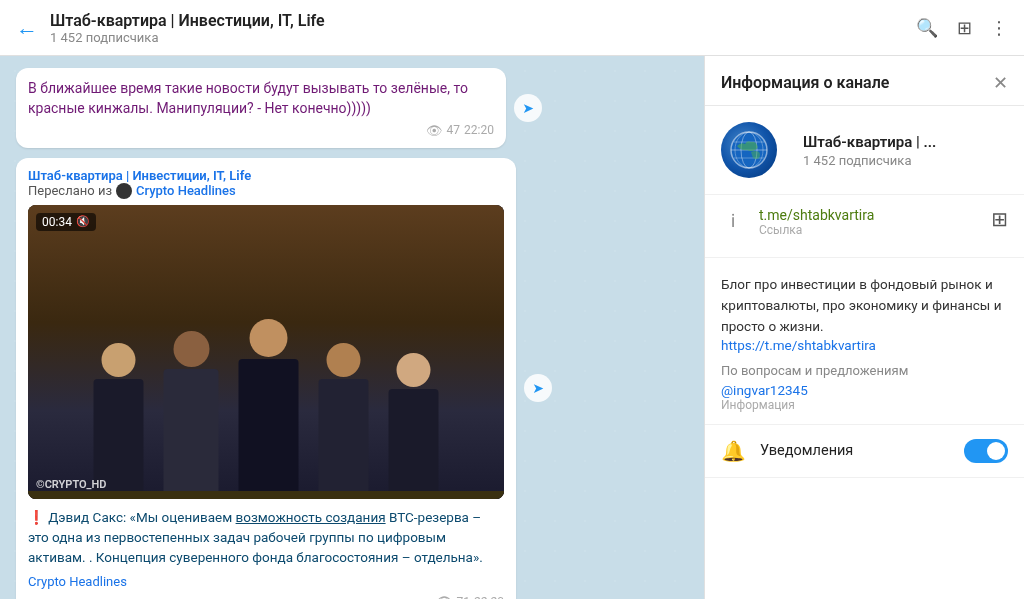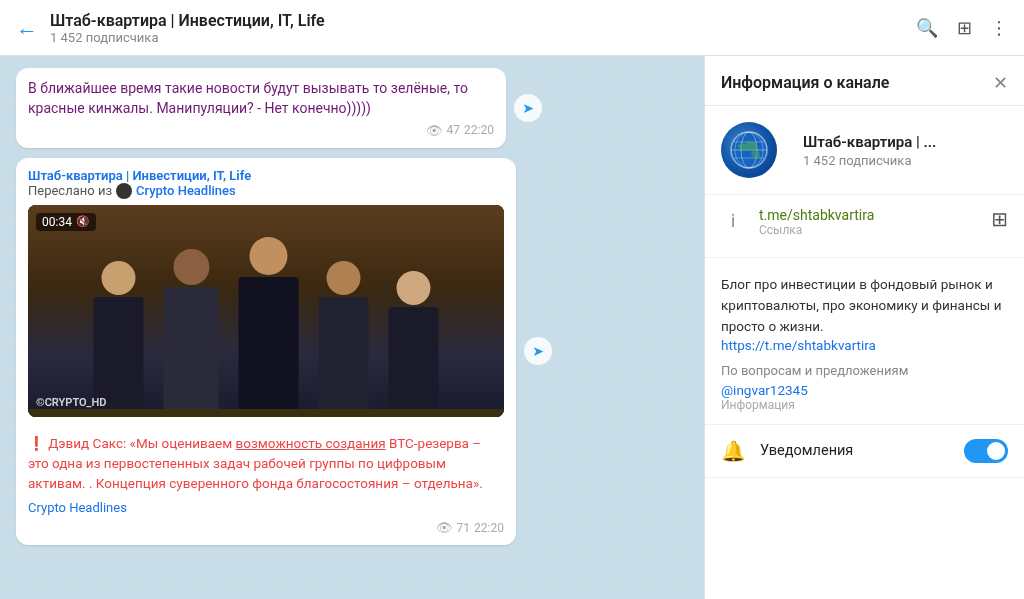--- a/index.html
+++ b/index.html
@@ -152,24 +152,24 @@
       height: 16px;
       background: #333;
       border-radius: 50%;
       display: inline-block;
     }
 
     
     .video-thumb {
       background: #2c2c2c;
       border-radius: 8px;
-      height: 212px;
+      height: 294px;
       position: relative;
       overflow: hidden;
-      margin-bottom: 16px;
+      margin-bottom: 8px;
       display: flex;
       align-items: center;
       justify-content: center;
     }
     .video-scene {
       width: 100%;
       height: 100%;
       background: linear-gradient(135deg, #3a2c1a 0%, #4a3520 30%, #2c3040 60%, #1a1a2e 100%);
       position: relative;
       display: flex;
@@ -193,21 +193,21 @@
       position: absolute;
       bottom: 8px;
       left: 8px;
       color: rgba(255,255,255,0.8);
       font-size: 11px;
       font-weight: 600;
     }
 
     .msg-body {
       font-size: 13.5px;
-      color: #ef4444;
+      color: #0c4a6e;
       line-height: 1.5;
       margin-bottom: 4px;
     }
     .msg-link-bottom {
       color: #1a73e8;
       font-size: 13px;
       cursor: pointer;
       text-decoration: none;
     }
     .eye-icon { font-size: 13px; color: #aaa; }

